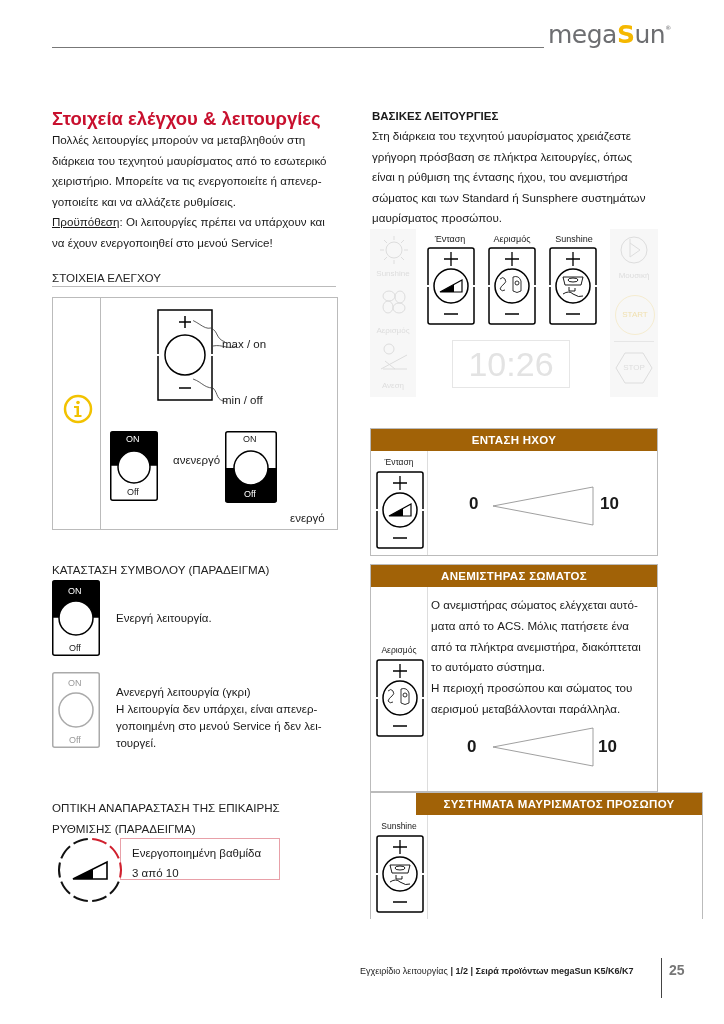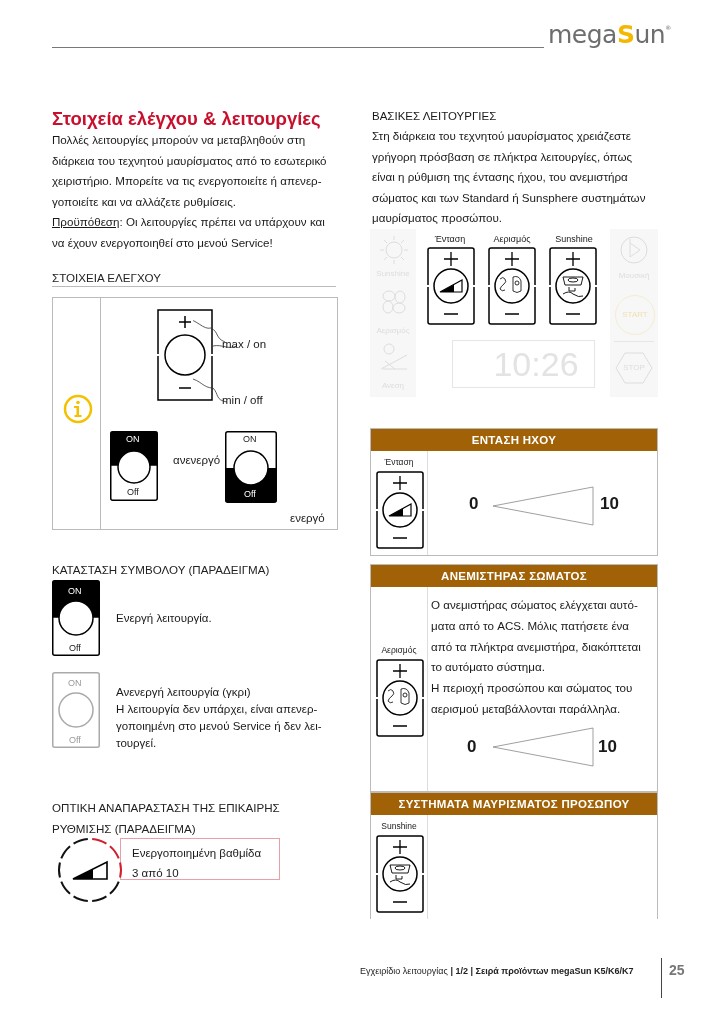--- a/index.html
+++ b/index.html
@@ -130,21 +130,21 @@
     <path d="M6.26 23.39 A31 31 0 0 1 15.07 11.25" fill="none" stroke="#111" stroke-width="2"></path>
     <path d="M18.57 8.71 A31 31 0 0 1 32.84 4.08" fill="none" stroke="#111" stroke-width="2"></path>
     <polygon points="18,44 52,44 52,27" fill="none" stroke="#000" stroke-width="1.6"></polygon>
           <polygon points="18,44 38,44 38,34" fill="#000"></polygon>
   </svg>
 <div class="abs lbl" style="left:132px; top:843px; line-height:20px;">
   <div>Ενεργοποιημένη   βαθμίδα</div>
   <div>3 από 10</div>
 </div>
 
-<div class="abs" style="left:372px; top:110px; font-size:11.5px; font-weight:normal;">ΒΑΣΙΚΕΣ ΛΕΙΤΟΥΡΓΙΕΣ</div>
+<div class="abs" style="left:372px; top:110px; font-size:11.5px; font-weight:bold;">ΒΑΣΙΚΕΣ ΛΕΙΤΟΥΡΓΙΕΣ</div>
 <div class="abs p" style="left:372px; top:126px; width:284px;">
   <div>Στη διάρκεια του τεχνητού μαυρίσματος χρειάζεστε</div>
   <div>γρήγορη πρόσβαση σε πλήκτρα λειτουργίες, όπως</div>
   <div>είναι η ρύθμιση της έντασης ήχου, του ανεμιστήρα</div>
   <div>σώματος και των Standard ή Sunsphere συστημάτων</div>
   <div>μαυρίσματος προσώπου.</div>
 </div>
 
 <div class="abs" style="left:370px; top:229px; width:46px; height:168px; background:#f7f7f7;">
   <svg class="abs" style="left:9px; top:4px;" width="30" height="34">
@@ -217,21 +217,21 @@
     <circle cx="24" cy="39" r="17" fill="#fff" stroke="#000" stroke-width="1.5"></circle>
     <path d="M17 12 H31 M24 5 V19" stroke="#000" stroke-width="1.3"></path>
     <path d="M17 67 H31" stroke="#000" stroke-width="1.5"></path>
     <g fill="none" stroke="#000" stroke-width="0.9">
       <path d="M14 30 H34 L32 38 H16 Z"></path>
       <ellipse cx="24" cy="33" rx="5" ry="2"></ellipse>
       <path d="M20 40 V44 H26 V41 M14 47 q6 -4 10 0 q6 4 10 2"></path>
     </g>
   </svg>
 
-<div class="abs" style="left:452px; top:340px; width:116px; height:46px; border:1px solid #e6e6e6; text-align:center; line-height:46px; font-size:34px; color:#e3e3e3;padding-left:25px;">10:26</div>
+<div class="abs" style="left:452px; top:340px; width:116px; height:46px; border:1px solid #e6e6e6; text-align:center; line-height:46px; font-size:34px; color:#e3e3e3;">10:26</div>
 
 <div class="abs box" style="left:370px; top:420px; width:286px; height:126px;">
   <div class="grey-hdr">ΕΝΤΑΣΗ ΗΧΟΥ</div>
   <div class="abs" style="left:56px; top:22px; width:1px; height:104px; background:#ddd;"></div>
   <div class="abs" style="left:0; top:28px; width:56px; text-align:center; font-size:8.5px;">Ένταση</div>
   <svg class="abs ctl" style="left:5px; top:42px;" width="48" height="78">
     <path d="M1 38 V3 Q1 1 3 1 H45 Q47 1 47 3 V38" fill="none" stroke="#000" stroke-width="1.5"></path>
     <path d="M1 40 V75 Q1 77 3 77 H45 Q47 77 47 75 V40" fill="none" stroke="#000" stroke-width="1.5"></path>
     <circle cx="24" cy="39" r="17" fill="#fff" stroke="#000" stroke-width="1.5"></circle>
     <path d="M17 12 H31 M24 5 V19" stroke="#000" stroke-width="1.3"></path>
@@ -270,21 +270,21 @@
     <div>Η περιοχή προσώπου και σώματος του</div>
     <div>αερισμού μεταβάλλονται παράλληλα.</div>
   </div>
   <div class="abs num" style="left:96px; top:172px;">0</div>
   <svg class="abs" style="left:120px; top:161px;" width="104" height="42">
     <polygon points="2,21 102,2 102,40" fill="none" stroke="#888" stroke-width="0.8"></polygon>
   </svg>
   <div class="abs num" style="left:227px; top:172px;">10</div>
 </div>
 
-<div class="abs" style="left:370px; top:792px; width:286px; height:126px; border:1px solid #bbb; border-bottom:none;">
+<div class="abs" style="left:370px; top:792px; width:286px; height:126px; border:1px solid #bbb; border-bottom:none;padding-left:45px;">
   <div class="grey-hdr">ΣΥΣΤΗΜΑΤΑ ΜΑΥΡΙΣΜΑΤΟΣ ΠΡΟΣΩΠΟΥ</div>
   <div class="abs" style="left:56px; top:22px; width:1px; height:104px; background:#ddd;"></div>
   <div class="abs" style="left:0; top:28px; width:56px; text-align:center; font-size:8.5px;">Sunshine</div>
   <svg class="abs ctl" style="left:5px; top:42px;" width="48" height="78">
     <path d="M1 38 V3 Q1 1 3 1 H45 Q47 1 47 3 V38" fill="none" stroke="#000" stroke-width="1.5"></path>
     <path d="M1 40 V75 Q1 77 3 77 H45 Q47 77 47 75 V40" fill="none" stroke="#000" stroke-width="1.5"></path>
     <circle cx="24" cy="39" r="17" fill="#fff" stroke="#000" stroke-width="1.5"></circle>
     <path d="M17 12 H31 M24 5 V19" stroke="#000" stroke-width="1.3"></path>
     <path d="M17 67 H31" stroke="#000" stroke-width="1.5"></path>
       <g fill="none" stroke="#000" stroke-width="0.9">

